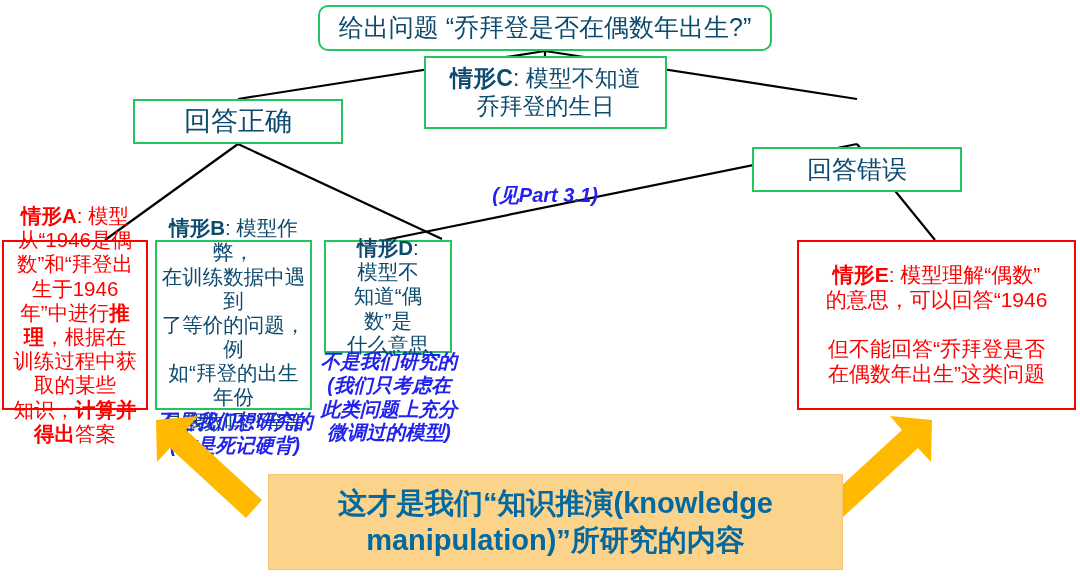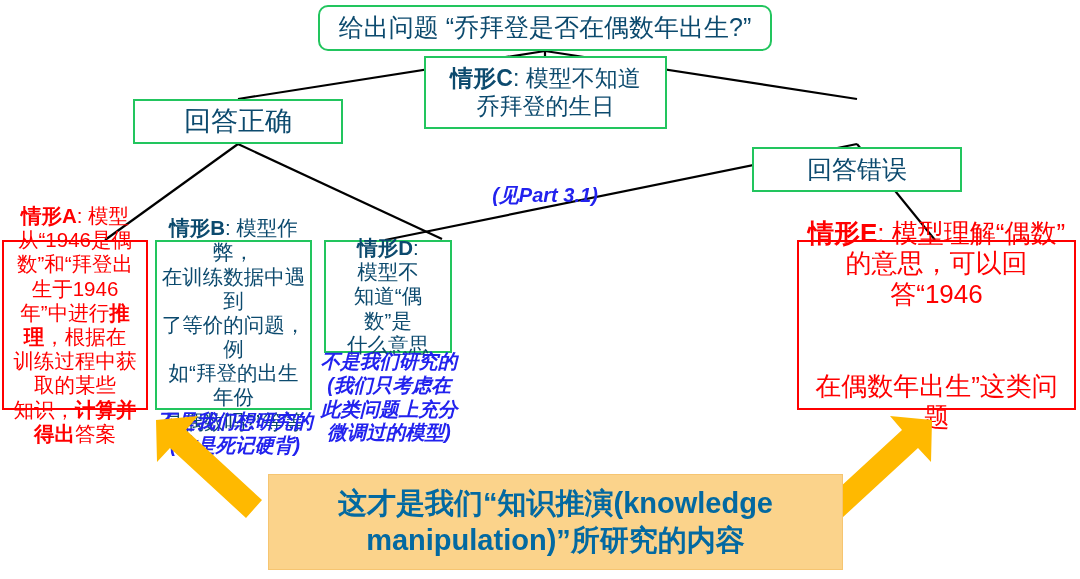--- a/index.html
+++ b/index.html
@@ -29,21 +29,21 @@
     border-radius:10px;
     font-size:25px;
   }
   #correct-box{left:133px;top:99px;width:210px;height:45px;font-size:27px;}
   #wrong-box{left:752px;top:99px;width:210px;height:45px;font-size:25px;margin-top:48px;}
   #caseC-box{left:424px;top:56px;width:243px;height:73px;font-size:23px;}
 
   #caseA-box{left:2px;top:240px;width:146px;height:170px;font-size:20.5px;padding:2px 7px;}
   #caseB-box{left:155px;top:240px;width:157px;height:170px;font-size:20.5px;padding:0 4px;}
   #caseD-box{left:324px;top:240px;width:128px;height:113px;font-size:20.5px;padding:2px 21px;}
-  #caseE-box{left:797px;top:240px;width:279px;height:170px;font-size:26px;padding:0 4px;}
+  #caseE-box{left:797px;top:240px;width:279px;height:170px;font-size:21px;padding:0 4px;}
 
   .box .inner{width:100%;}
 
   .note{
     position:absolute;
     color:#2222ee;
     font-style:italic;
     font-weight:600;
     text-align:center;
     line-height:1.22;
@@ -143,21 +143,21 @@
       <span>知道“偶数”是</span><br>
       <span>什么意思</span>
     </span>
   </div>
 
   <div class="box box-red" id="caseE-box">
     <span class="inner">
       <span class="hdr">情形E</span><span>: </span><span>模型理解“偶数”</span><br>
       <span>的意思，可以回答“1946</span><br>
       <br>
-      <br>
+      <span>但不能回答“乔拜登是否</span><br>
       <span>在偶数年出生”这类问题</span>
     </span>
   </div>
 
   <div class="note" id="note-b">
     <span>不是我们想研究的</span><br>
     <span>(这是</span><b>死记硬背</b><span>)</span>
   </div>
 
   <div class="note" id="note-d">

